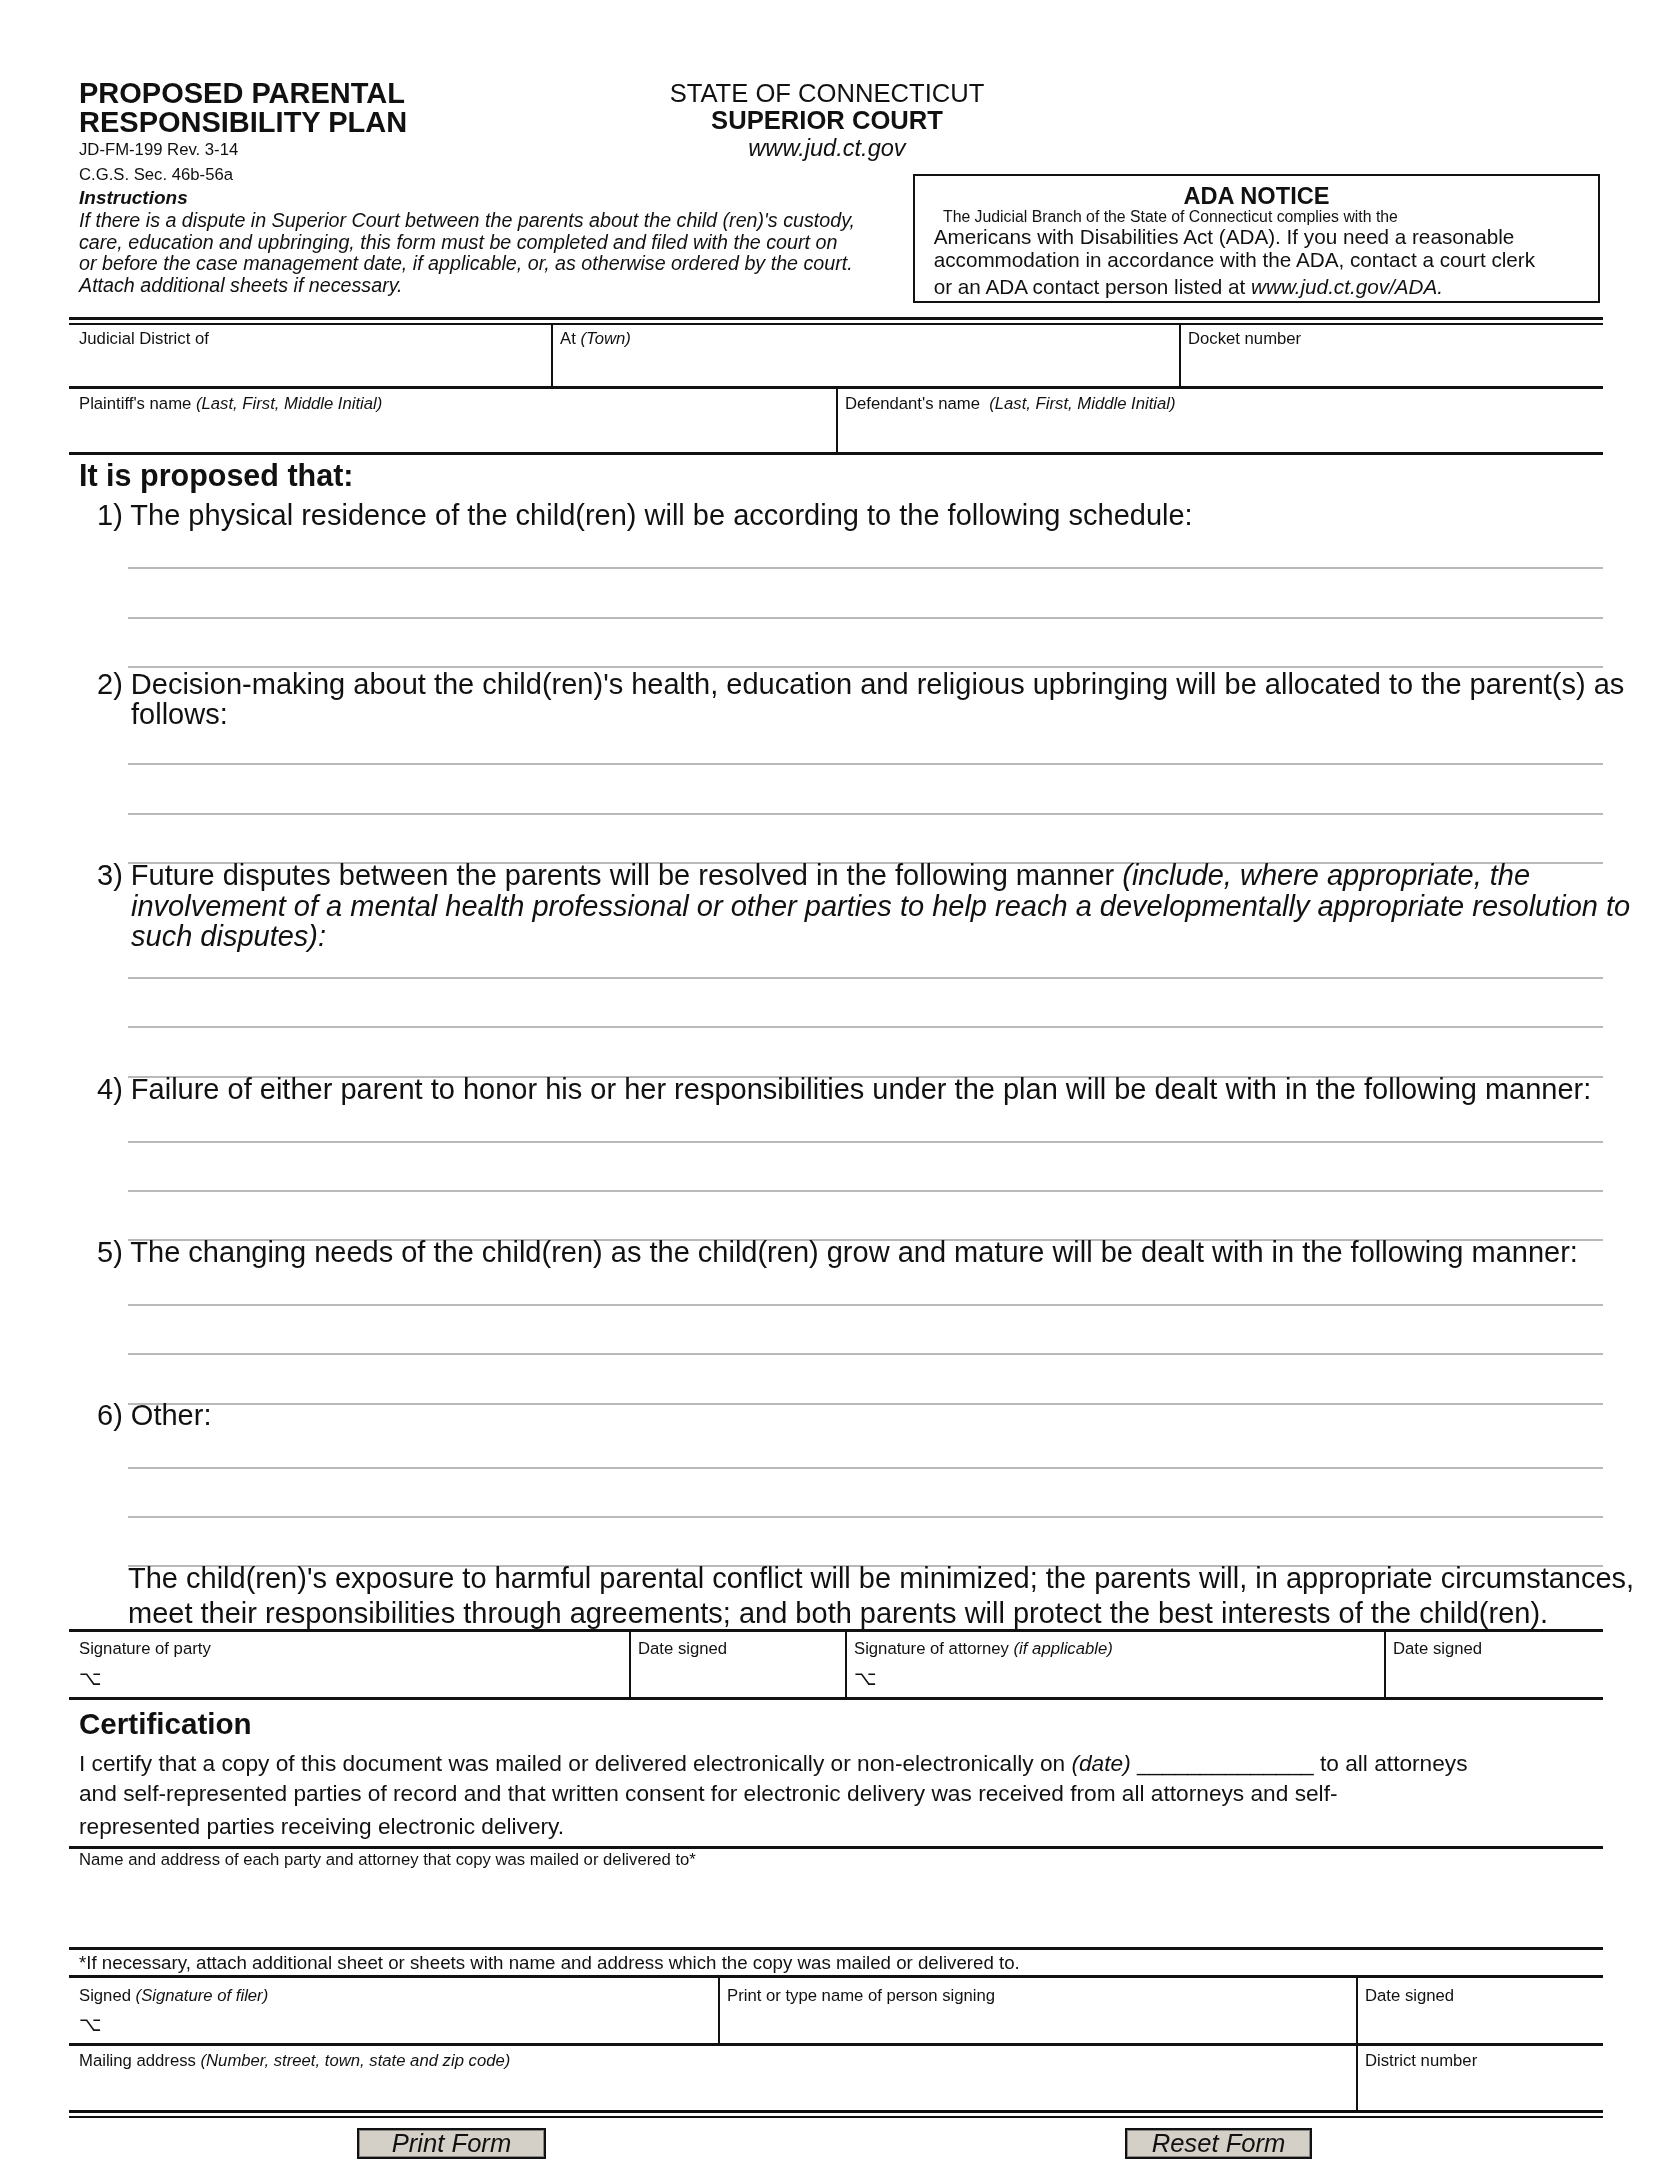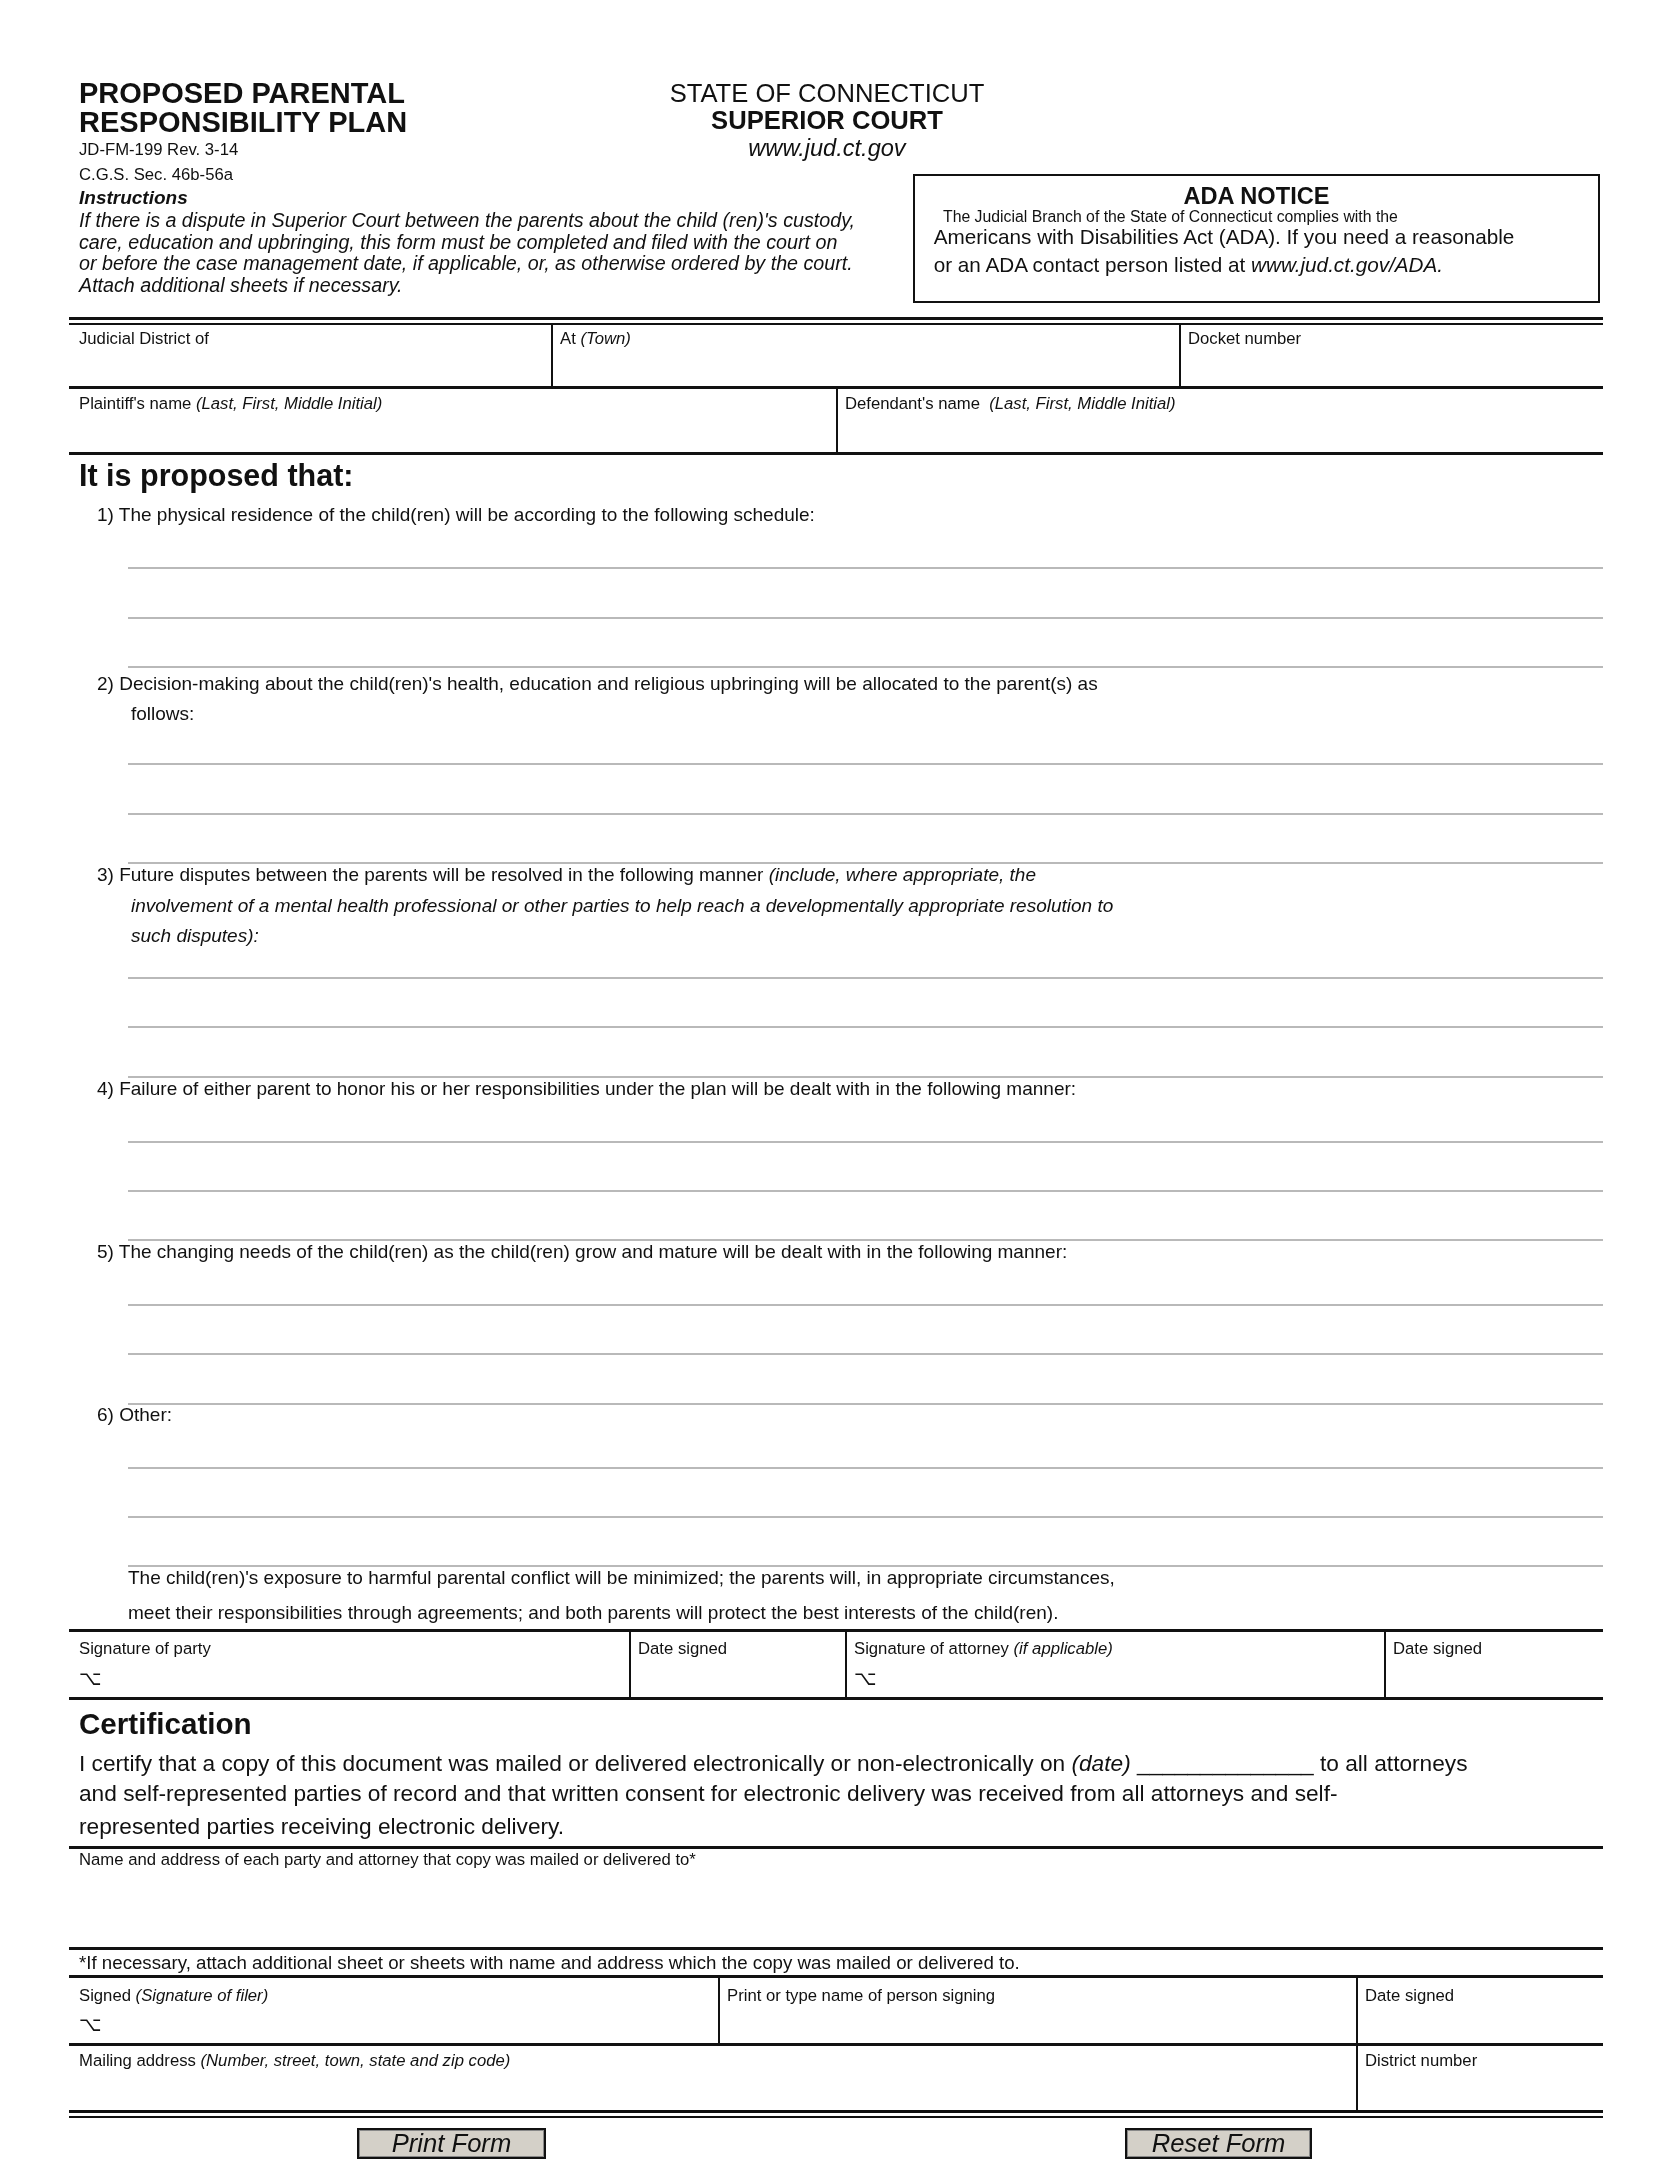--- a/index.html
+++ b/index.html
@@ -14,21 +14,21 @@
   .center-h { left:630px; width:394px; text-align:center; }
   .ada { left:913px; top:174px; width:687px; height:129px; border:2.5px solid #111; box-sizing:border-box; }
   .ada-h { text-align:center; font-size:23.6px; font-weight:bold; margin-top:7.9px; line-height:25.6px; }
   .ada-s { font-size:15.8px; padding-left:28px; line-height:16.7px; }
   .ada-t { font-size:20.7px; padding-left:18.7px; line-height:22.7px; }
   .dbl-top { left:69px; width:1534px; height:0; border-top:3px solid #111; }
   .thin { left:69px; width:1534px; height:0; border-top:2px solid #111; }
   .vline { width:0; border-left:2px solid #111; }
   .cell-label { font-size:16.7px; }
   .heading { font-size:30.5px; font-weight:bold; }
-  .item { font-size:19px; line-height:30.5px; }
+  .item { font-size:29px; line-height:30.5px; }
   .rule { left:128px; width:1475px; height:0; border-top:2px solid #b9b9b9; }
   .sig-glyph { font-size:19.7px; font-family:"DejaVu Sans", sans-serif; }
   .btn { background:#d4d0c8; border:2px solid #111; box-shadow: inset 0 0 0 1px #888; font-size:25.6px; font-style:italic; text-align:center; line-height:27.6px; box-sizing:border-box; cursor:pointer; }
 </style>
 </head>
 <body>
 
 <div class="abs title">
   <div>PROPOSED PARENTAL</div>
   <div>RESPONSIBILITY PLAN</div>
@@ -39,20 +39,21 @@
 <div class="abs instr">If there is a dispute in Superior Court between the parents about the child (ren)'s custody, care, education and upbringing, this form must be completed and filed with the court on or before the case management date, if applicable, or, as otherwise ordered by the court. Attach additional sheets if necessary.</div>
 
 <div class="abs center-h" style="top:79px;font-size:25.6px;">STATE OF CONNECTICUT</div>
 <div class="abs center-h" style="top:106px;font-size:25.6px;font-weight:bold;">SUPERIOR COURT</div>
 <div class="abs center-h" style="top:135px;font-size:23.6px;font-style:italic;">www.jud.ct.gov</div>
 
 <div class="abs ada">
   <div class="ada-h">ADA NOTICE</div>
   <div class="ada-s">The Judicial Branch of the State of Connecticut complies with the</div>
   <div class="ada-t">Americans with Disabilities Act (ADA). If you need a reasonable</div>
+  <div class="ada-t">accommodation in accordance with the ADA, contact a court clerk</div>
   <div class="ada-t" style="margin-top:4.9px;"><span>or an ADA contact person listed at </span><span class="i">www.jud.ct.gov/ADA.</span></div>
 </div>
 
 <div class="abs dbl-top" style="top:317px;"></div>
 <div class="abs thin" style="top:323px;"></div>
 <div class="abs vline" style="left:551px;top:325px;height:61px;"></div>
 <div class="abs vline" style="left:1179px;top:325px;height:61px;"></div>
 <div class="abs cell-label" style="left:79px;top:329px;">Judicial District of</div>
 <div class="abs" style="left:71px;top:351px;width:477px;height:33px;"></div>
 <div class="abs cell-label" style="left:560px;top:329px;"><span>At</span> <span class="i">(Town)</span></div>

